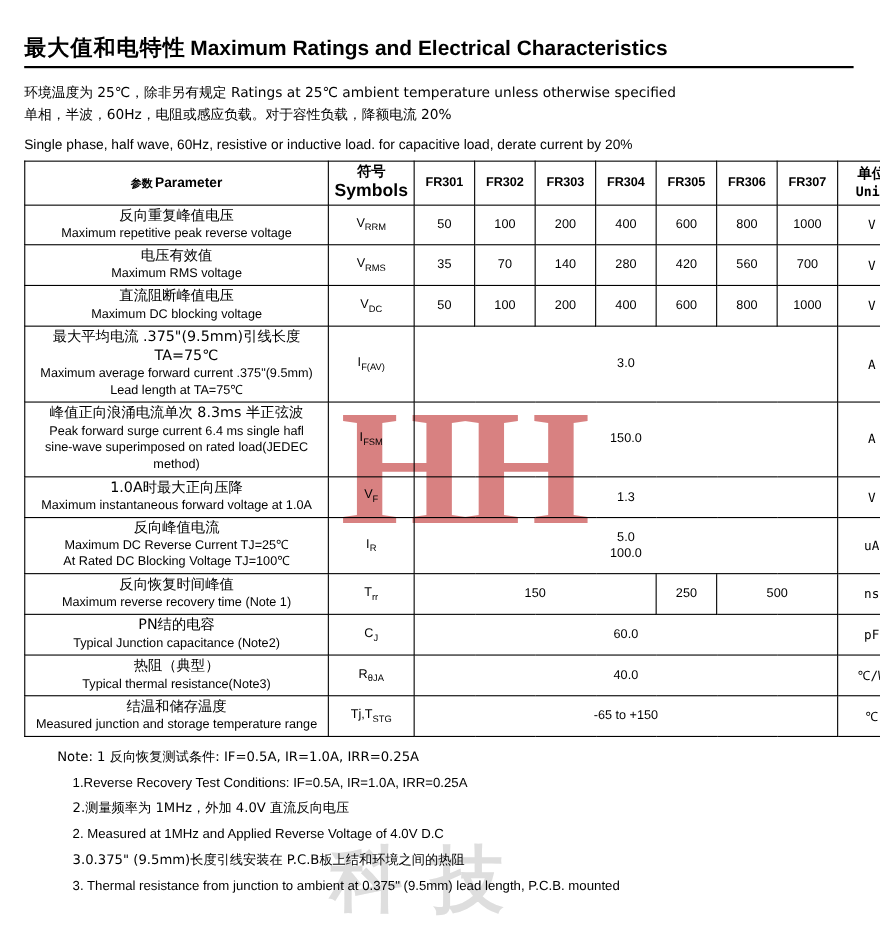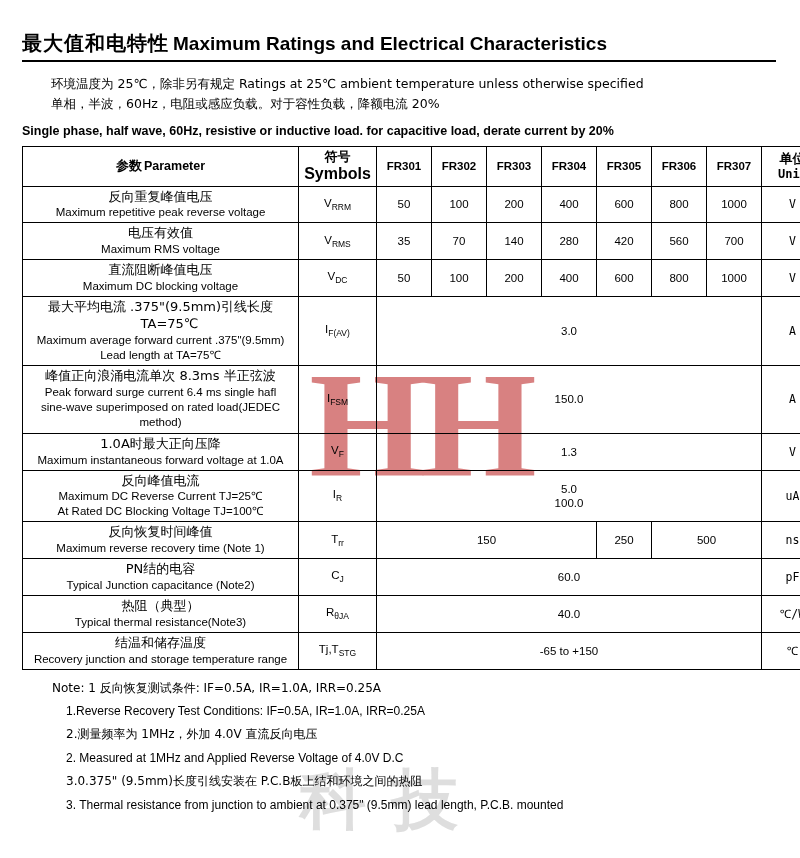--- a/index.html
+++ b/index.html
@@ -84,27 +84,26 @@
     font-size: 19px;
     font-weight: bold;
     margin-left: 4px;
   }
 
   .intro {
     font-size: 12.5px;
     line-height: 1.55;
     margin-bottom: 4px;
   }
-  .intro .zh { font-family: "DejaVu Sans", sans-serif; font-size: 12.5px; margin-left: 29px; }
+  .intro .zh { font-family: "DejaVu Sans", sans-serif; font-size: 12.5px; }
   .intro-line { margin-bottom: 1px; white-space: nowrap; }
   .intro-en {
     font-size: 12.5px;
     margin-top: 10px;
     margin-bottom: 8px;
-    font-weight: bold;
   }
 
   
   table.ratings {
     border-collapse: collapse;
     width: 754px;
     table-layout: fixed;
   }
   table.ratings td, table.ratings th {
     border: 1px solid #000;
@@ -141,21 +140,21 @@
   }
   .hdr .en {
     font-size: 16px;
     display: block;
     line-height: 1.2;
   }
   .hdr-left {
     text-align: left;
     padding-left: 6px;
   }
-  .hdr-part-zh { font-family: Liberation Mono, monospace; font-size: 13px; }
+  .hdr-part-zh { font-family: Liberation Mono, monospace; font-size: 10px; }
   .hdr-part-en { font-size: 12.5px; margin-left: 2px; }
   .unit-cell {
     font-family: "DejaVu Sans Mono", monospace;
     font-size: 12px;
   }
   .val {
     font-size: 12px;
   }
   .two-line-val span { display: block; line-height: 1.25; }
 
@@ -353,21 +352,21 @@
             <span class="en">Typical thermal resistance(Note3)</span>
           </td>
           <td class="sym-cell"><span>R</span><sub>θJA</sub></td>
           <td class="val" colspan="7">40.0</td>
           <td class="unit-cell">℃/W</td>
         </tr>
 
         <tr style="height:32px">
           <td class="param-cell">
             <span class="zh">结温和储存温度</span>
-            <span class="en">Recovery junction and storage temperature range</span>
+            <span class="en">Measured junction and storage temperature range</span>
           </td>
           <td class="sym-cell"><span>Tj,T</span><sub>STG</sub></td>
           <td class="val" colspan="7">-65  to  +150</td>
           <td class="unit-cell">℃</td>
         </tr>
 
       </tbody>
     </table>
 
     <div class="notes">

